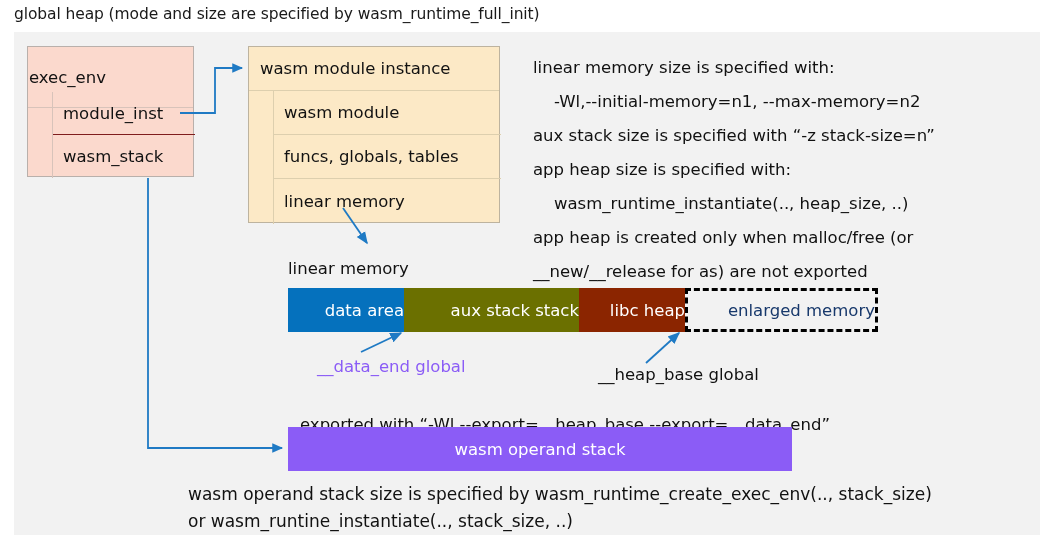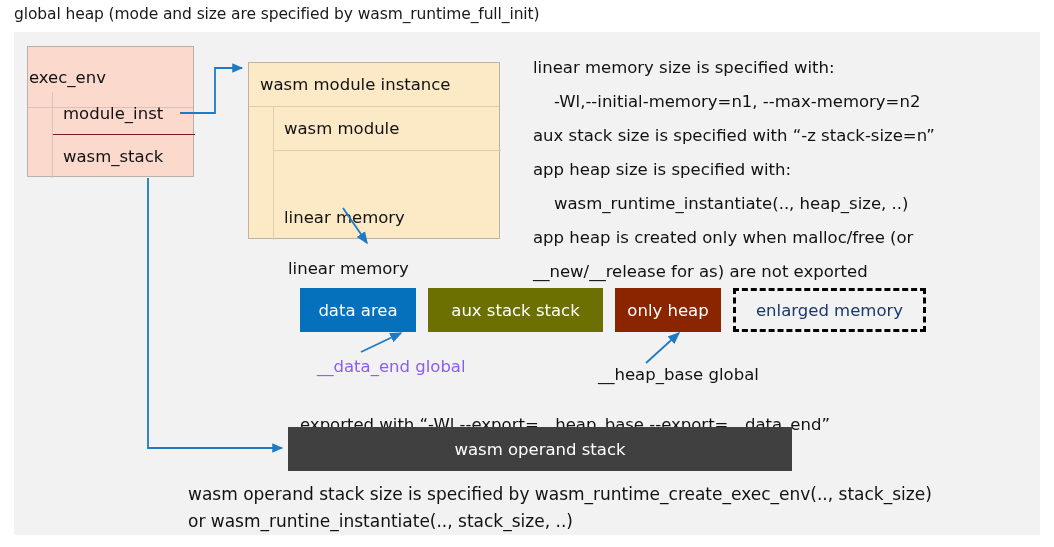--- a/index.html
+++ b/index.html
@@ -19,43 +19,43 @@
   .exec-indent{position:absolute;left:0;top:45px;width:25px;height:86px;
                border-right:1px solid #d8c3ba;box-sizing:border-box;}
   .exec-row{position:absolute;left:25px;width:142px;height:43px;box-sizing:border-box;
             display:flex;align-items:center;padding-left:10px;}
   .exec-row.r1{top:45px;border-bottom:1px solid #7f1d1d;}
   .exec-row.r2{top:88px;}
   .boxtext{font-size:16.5px;color:#111;white-space:nowrap;}
 
   
   .inst-box{position:absolute;left:248px;top:46px;width:252px;height:177px;
-            background:#fce9c6;border:1px solid #bdb39f;box-sizing:border-box;margin-top:16px;}
+            background:#fce9c6;border:1px solid #bdb39f;box-sizing:border-box;}
   .inst-head{position:absolute;left:0;top:0;width:100%;height:44px;
              border-bottom:1px solid #ddcfae;box-sizing:border-box;
              display:flex;align-items:center;padding-left:11px;}
   .inst-indent{position:absolute;left:0;top:44px;width:25px;height:133px;
                border-right:1px solid #ddcfae;box-sizing:border-box;}
   .inst-row{position:absolute;left:25px;width:227px;height:44px;box-sizing:border-box;
             display:flex;align-items:center;padding-left:10px;}
   .inst-row.r1{top:44px;border-bottom:1px solid #ddcfae;}
   .inst-row.r2{top:88px;border-bottom:1px solid #ddcfae;}
   .inst-row.r3{top:132px;height:45px;}
 
   
   .note-right{position:absolute;left:533px;top:51px;width:500px;
               font-size:16.5px;line-height:34px;color:#111;white-space:pre;}
 
   
   .lm-label{position:absolute;left:288px;top:259px;font-size:16.5px;color:#111;}
 
   
   .membar{position:absolute;left:288px;top:288px;height:44px;display:flex;}
-  .seg{display:flex;align-items:center;justify-content:center;
-       font-size:16.5px;color:#ffffff;box-sizing:border-box;white-space:nowrap;margin-left:12px;}
+  .seg{display:flex;align-items:center;justify-content:flex-end;
+       font-size:16.5px;color:#ffffff;box-sizing:border-box;white-space:nowrap;}
   .seg.enlarged{border:3px dashed #000;background:#f2f2f2;color:#17386b;}
 
   
   .g-data-end{position:absolute;left:317px;top:357px;font-size:16.5px;color:#8b5cf6;white-space:nowrap;}
   .g-heap-base{position:absolute;left:598px;top:365px;font-size:16.5px;color:#111;white-space:nowrap;}
   .g-export{position:absolute;left:300px;top:389px;font-size:16.5px;color:#111;white-space:nowrap;margin-top:26px;}
 
   
   .opstack{position:absolute;left:288px;top:427px;width:504px;height:44px;
            background:#0a5596;display:flex;align-items:center;justify-content:center;
@@ -90,20 +90,23 @@
   </div>
 
   <div class="inst-box" style="background: rgb(252, 233, 198);">
     <div class="inst-head">
       <span class="boxtext">wasm module instance</span>
     </div>
     <div class="inst-indent"></div>
     <div class="inst-row r1">
       <span class="boxtext">wasm module</span>
     </div>
+    <div class="inst-row r2">
+      <span class="boxtext">funcs, globals, tables</span>
+    </div>
     <div class="inst-row r3">
       <span class="boxtext">linear memory</span>
     </div>
   </div>
 
   <div class="note-right">linear memory size is specified with:
     -Wl,--initial-memory=n1, --max-memory=n2
 aux stack size is specified with “-z stack-size=n”
 app heap size is specified with:
     wasm_runtime_instantiate(.., heap_size, ..)
@@ -113,32 +116,32 @@
   <div class="lm-label">linear memory</div>
 
   <div class="membar">
     <div class="seg" style="width: 116px; background: rgb(5, 113, 189);">
       <span>data area</span>
     </div>
     <div class="seg" style="width: 175px; background: rgb(107, 112, 0);">
       <span>aux stack stack</span>
     </div>
     <div class="seg" style="width: 106px; background: rgb(139, 37, 0);">
-      <span>only heap</span>
+      <span>libc heap</span>
     </div>
     <div class="seg enlarged" style="width: 193px;">
       <span>enlarged memory</span>
     </div>
   </div>
 
   <div class="g-data-end">__data_end global</div>
   <div class="g-heap-base">__heap_base global</div>
   <div class="g-export">exported with “-Wl,--export=__heap_base,--export=__data_end”</div>
 
-  <div class="opstack" style="background: #404040;">
+  <div class="opstack" style="background: #8b5cf6;">
     <span>wasm operand stack</span>
   </div>
 
   <div class="note-bottom">wasm operand stack size is specified by wasm_runtime_create_exec_env(.., stack_size)
 or wasm_runtine_instantiate(.., stack_size, ..)</div>
 
   <svg class="conn">
     <defs>
       <marker id="ah" markerWidth="7" markerHeight="7" refX="5.4" refY="3" orient="auto">
         <path d="M0,0.4 L6,3 L0,5.6 z" fill="#1f7ac4"></path>

